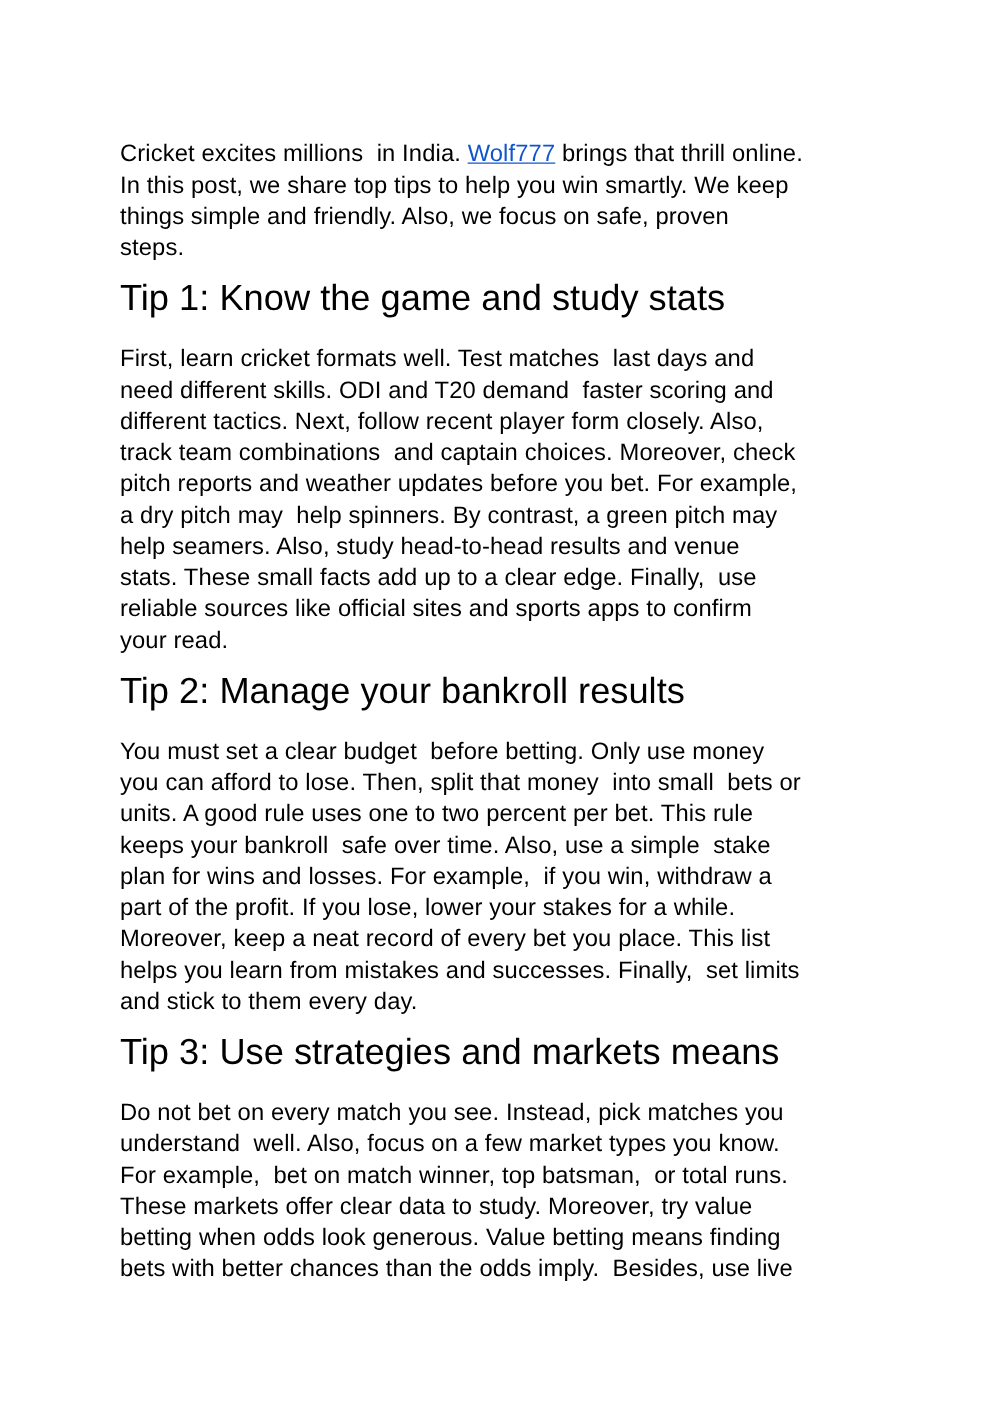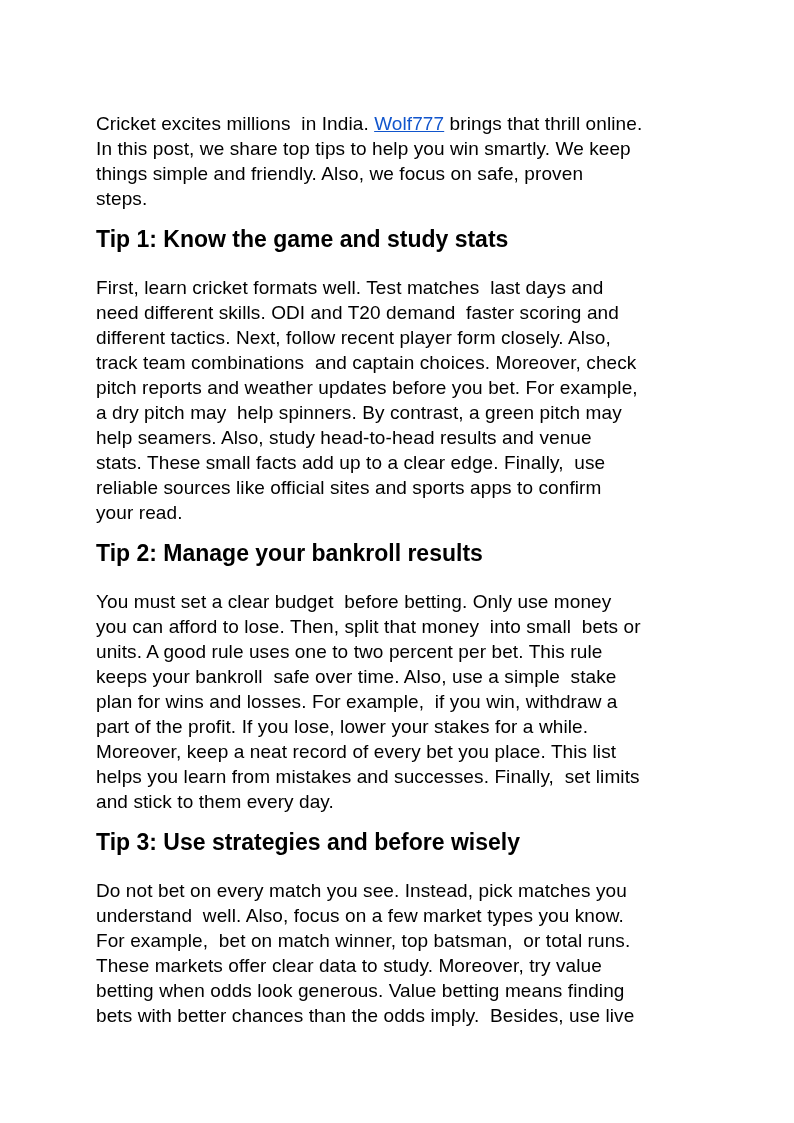--- a/index.html
+++ b/index.html
@@ -20,23 +20,23 @@
     font-family: "Liberation Sans", "DejaVu Sans", sans-serif;
   }
   .body-text {
     font-size: 19px;
     line-height: 25px;
     margin: 0;
     white-space: pre;
     letter-spacing: 0.1px;
   }
   .tip-heading {
-    font-size: 23px;
+    font-size: 29px;
     line-height: 33px;
-    font-weight: 700;
+    font-weight: 400;
     margin: 12px 0 19px 0;
     white-space: pre;
     letter-spacing: 0;
   }
   .doc-link {
     color: #1155cc;
     text-decoration: underline;
     cursor: pointer;
   }
 </style>
@@ -65,21 +65,21 @@
   <p class="body-text">You must set a clear budget  before betting. Only use money
 you can afford to lose. Then, split that money  into small  bets or
 units. A good rule uses one to two percent per bet. This rule
 keeps your bankroll  safe over time. Also, use a simple  stake
 plan for wins and losses. For example,  if you win, withdraw a
 part of the profit. If you lose, lower your stakes for a while.
 Moreover, keep a neat record of every bet you place. This list
 helps you learn from mistakes and successes. Finally,  set limits
 and stick to them every day.</p>
 
-  <h1 class="tip-heading">Tip 3: Use strategies and before wisely</h1>
+  <h1 class="tip-heading">Tip 3: Use strategies and markets means</h1>
   <p class="body-text">Do not bet on every match you see. Instead, pick matches you
 understand  well. Also, focus on a few market types you know.
 For example,  bet on match winner, top batsman,  or total runs.
 These markets offer clear data to study. Moreover, try value
 betting when odds look generous. Value betting means finding
 bets with better chances than the odds imply.  Besides, use live</p>
 
 </div>
 
 </body></html>

